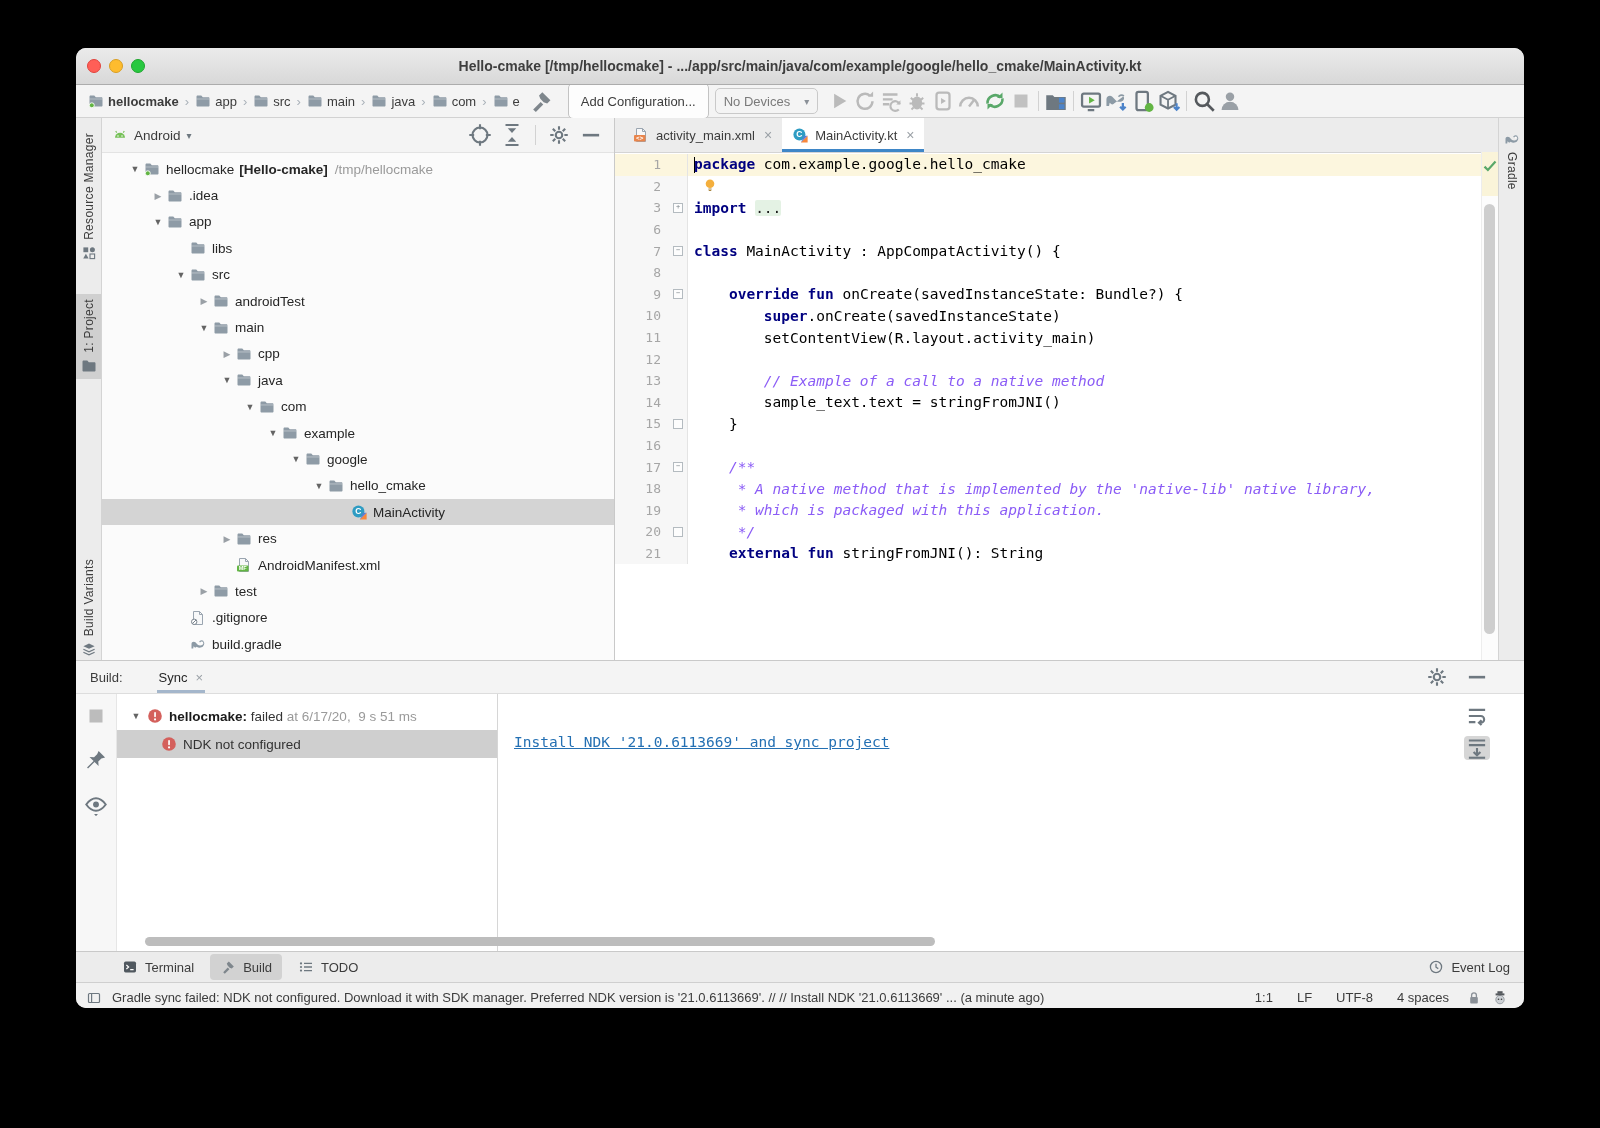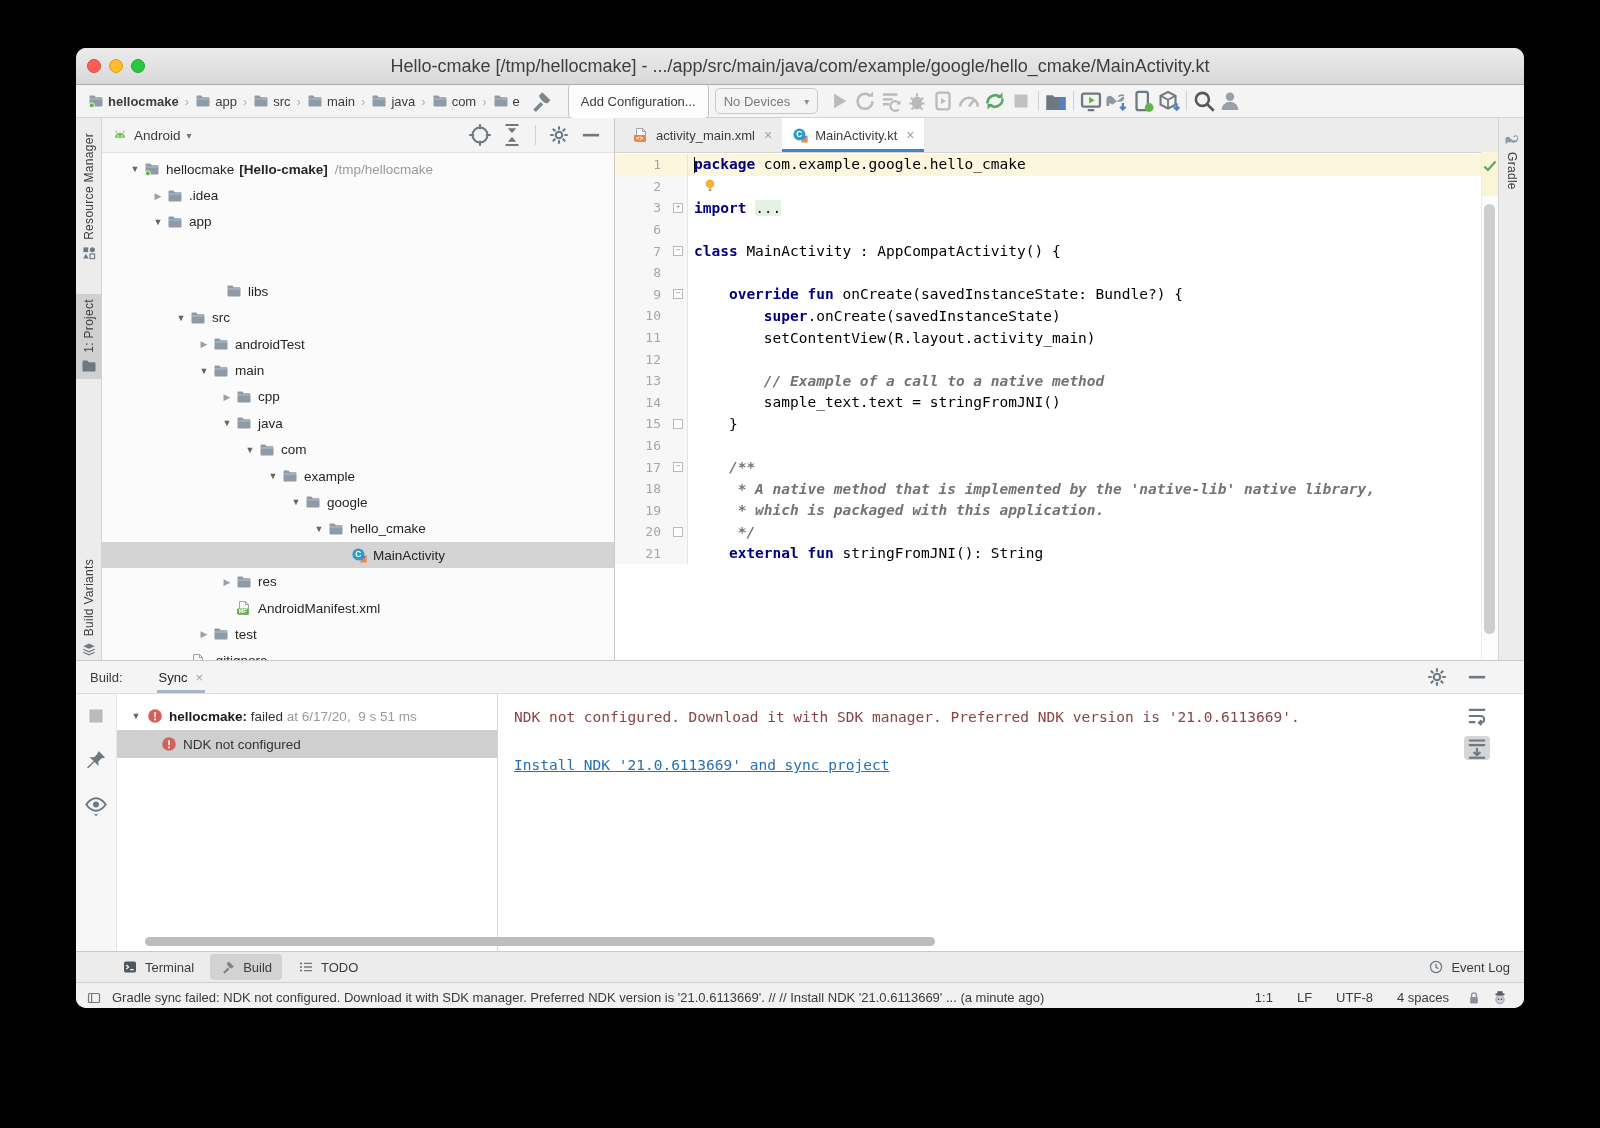--- a/index.html
+++ b/index.html
@@ -7,21 +7,21 @@
   .win{position:absolute;left:76px;top:48px;width:1448px;height:960px;background:#F4F4F4;
     border-radius:10px;overflow:hidden;box-shadow:0 18px 50px rgba(0,0,0,.65);font-size:13px;color:#333;}
   
   .titlebar{height:36px;background:linear-gradient(#EBEBEB,#D8D8D8);border-bottom:1px solid #ACACAC;
     position:relative;display:flex;align-items:center;justify-content:center;}
   .lights{position:absolute;left:11px;top:0;height:36px;display:flex;align-items:center;gap:8px;}
   .light{width:12px;height:12px;border-radius:50%;}
   .light.r{background:#FF5F57;border:1px solid #E0443E;}
   .light.y{background:#FEBC2E;border:1px solid #D89E24;}
   .light.g{background:#28C840;border:1px solid #1FA62F;}
-  .title{font-size:18px;color:#3E3E3E;}
+  .title{font-size:14px;color:#3E3E3E;font-weight:bold;}
   
   .toolbar{height:32px;background:#F4F4F4;border-bottom:1px solid #D2D2D2;display:flex;align-items:center;padding:0 10px;gap:6px;}
   .crumbs{display:flex;align-items:center;gap:2px;white-space:nowrap;overflow:hidden;max-width:540px;}
   .crumb{display:flex;align-items:center;gap:4px;padding:0 2px;color:#3C3C3C;}
   .crumb.bold{font-weight:bold;}
   .chev{color:#AAB2BA;font-size:13px;padding:0 2px;}
   .icon{display:inline-flex;width:16px;height:16px;align-items:center;justify-content:center;flex:0 0 auto;}
   .icon svg{width:16px;height:16px;}
   .ticon{width:26px;height:24px;display:inline-flex;align-items:center;justify-content:center;border-radius:4px;}
   .addcfg{margin-left:8px;height:36px;padding:0 12px;background:#FDFDFD;border:1px solid #C3C3C3;border-radius:5px;
@@ -61,21 +61,21 @@
   .ecode{position:absolute;top:34px;left:0;right:16px;bottom:0;overflow:hidden;font-family:"DejaVu Sans Mono",monospace;font-size:14.5px;padding-top:2px;}
   .cline{height:21.6px;display:flex;align-items:center;}
   .cline.cur{background:#FCF6DE;}
   .lnum{width:46px;text-align:right;padding-right:8px;color:#A6A6A6;font-size:13px;flex:0 0 auto;background:#F7F7F7;height:100%;display:flex;align-items:center;justify-content:flex-end;}
   .cline.cur .lnum{background:transparent;}
   .fcol{width:18px;height:100%;flex:0 0 auto;background:#F7F7F7;border-right:1px solid #E4E4E4;display:flex;align-items:center;justify-content:center;}
   .cline.cur .fcol{background:transparent;}
   .fmark{width:8px;height:8px;border:1px solid #B4BBC0;background:#FDFDFD;font-size:7px;line-height:6px;text-align:center;color:#7A8288;}
   .ltext{white-space:pre;padding-left:6px;color:#000;}
   .kw{color:#000080;font-weight:bold;}
-  .cm{color:#737373;font-style:italic;font-weight:bold;}
+  .cm{color:#8b5cf6;font-style:italic;}
   .fold{background:#E4F2E4;color:#1A1A1A;border-radius:2px;}
   .caretbar{display:inline-block;width:0;border-left:1.6px solid #000;height:16px;vertical-align:middle;margin-right:-1px;}
   .estripe{position:absolute;top:34px;right:0;width:16px;bottom:0;background:#FCFCFC;border-left:1px solid #EDEDED;}
   .estripe .oktop{position:absolute;top:0;left:0;right:0;height:44px;background:#FAF4D9;}
   .estripe .check{position:absolute;top:6px;left:0;width:16px;height:16px;}
   .vthumb{position:absolute;top:52px;left:2px;width:11px;height:430px;background:#C5C5C5;border-radius:6px;opacity:.85;}
   
   .bpanel{height:290px;border-top:1px solid #C9C9C9;background:#FFF;position:relative;}
   .bhead{height:32px;background:#F4F4F4;border-bottom:1px solid #DDD;display:flex;align-items:center;padding:0 34px 0 14px;}
   .bhead .btitle{color:#3C3C3C;margin-right:34px;}
@@ -427,21 +427,21 @@
           <div class="trow" style="padding-left: 49px;">
             <span class="arr">▼</span>
             <span class="icon ">
               <svg viewBox="0 0 16 16">
                 <path fill="#8E9BA6" d="M1.5 3.8c0-.7.5-1.2 1.2-1.2h3.6l1.5 1.6h5.5c.7 0 1.2.5 1.2 1.2v7c0 .7-.5 1.2-1.2 1.2H2.7c-.7 0-1.2-.5-1.2-1.2z"></path>
                 <path fill="#fff" opacity=".35" d="M1.5 5.4h13v1.1h-13z"></path>
               </svg>
             </span>
             <span>app</span>
           </div>
-          <div class="trow" style="padding-left: 108px; margin-top: 43px;">
+          <div class="trow" style="padding-left: 72px;">
             <span class="arr"></span>
             <span class="icon ">
               <svg viewBox="0 0 16 16">
                 <path fill="#8E9BA6" d="M1.5 3.8c0-.7.5-1.2 1.2-1.2h3.6l1.5 1.6h5.5c.7 0 1.2.5 1.2 1.2v7c0 .7-.5 1.2-1.2 1.2H2.7c-.7 0-1.2-.5-1.2-1.2z"></path>
                 <path fill="#fff" opacity=".35" d="M1.5 5.4h13v1.1h-13z"></path>
               </svg>
             </span>
             <span>libs</span>
           </div>
           <div class="trow" style="padding-left: 72px;">
@@ -827,21 +827,20 @@
               <svg viewBox="0 0 16 16">
                 <circle cx="8" cy="8" r="6.8" fill="#D4605C"></circle>
                 <rect x="7.2" y="3.9" width="1.7" height="5.3" rx=".85" fill="#fff"></rect>
                 <circle cx="8.05" cy="11.4" r="1.05" fill="#fff"></circle>
               </svg>
             </span>
             <span class="" style="white-space: pre;">NDK not configured</span>
           </div>
         </div>
       <div class="bconsole">
-        <div class="conerr">NDK not configured. Download it with SDK manager. Preferred NDK version is '21.0.6113669'.</div>
         <a class="conlink" href="#">Install NDK '21.0.6113669' and sync project</a>
         <div class="contools" id="contools">
             <span class="ticon">
               <svg viewBox="0 0 16 16">
                 <path d="M3 4.2h10M3 8h7.3a2.1 2.1 0 0 1 0 4.2H9.6M10.8 10.6L9.2 12.1l1.6 1.5M3 11.8h4" stroke="#6E7880" stroke-width="1.3" fill="none"></path>
               </svg>
             </span>
             <span class="ticon on">
               <svg viewBox="0 0 16 16">
                 <path d="M3 3.4h10M3 6.2h10" stroke="#6E7880" stroke-width="1.3"></path>

